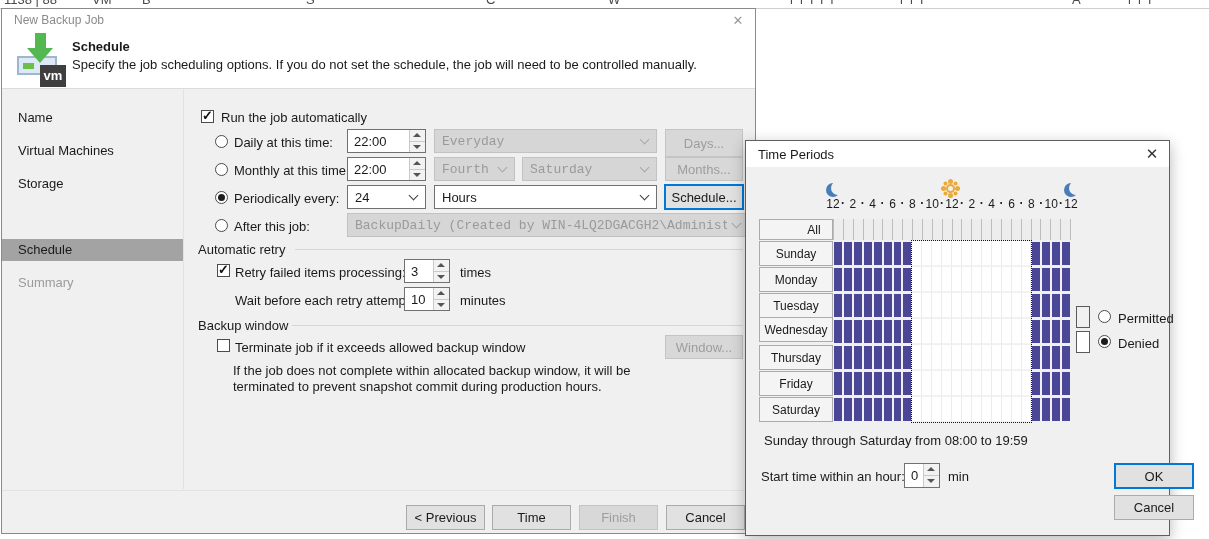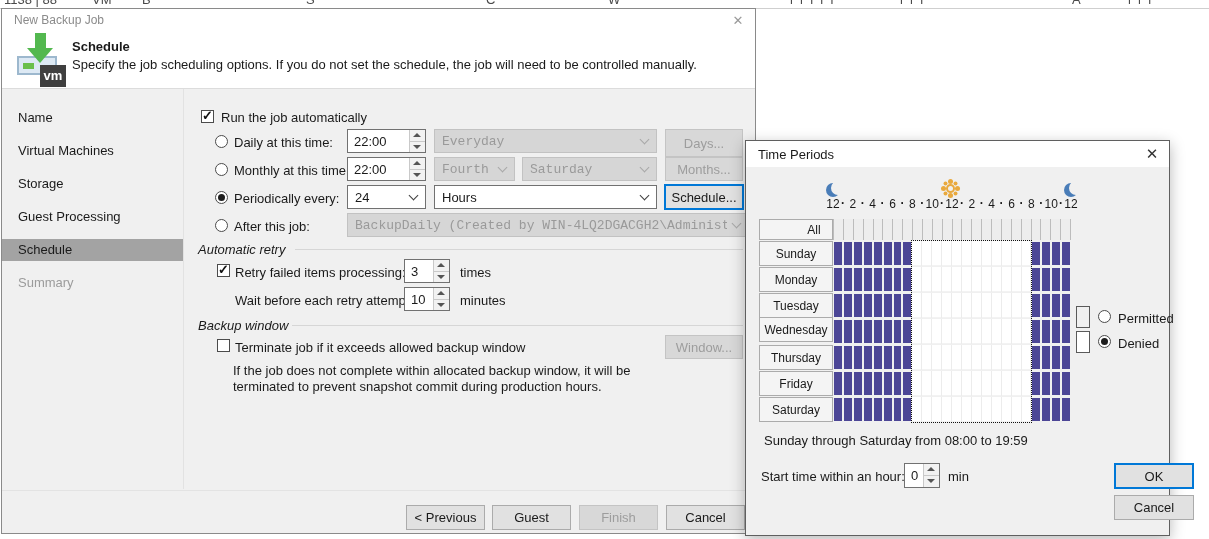--- a/index.html
+++ b/index.html
@@ -74,21 +74,21 @@
   .spin .btns i.up::after { content:""; position:absolute; left:3px; top:3px;
         border-left:4px solid transparent; border-right:4px solid transparent; border-bottom:4px solid #555; }
   .spin .btns i.dn::after { content:""; position:absolute; left:3px; top:3px;
         border-left:4px solid transparent; border-right:4px solid transparent; border-top:4px solid #555; }
 
   .btn { position:absolute; background:#e1e1e1; border:1px solid #ababab; font-size:13px;
          display:flex; align-items:center; justify-content:center; color:#1a1a1a; }
   .btn.disabled { background:#d8d8d8; border-color:#c4c4c4; color:#9d9d9d; }
   .btn.focus { border:2px solid #0078d7; }
 
-  .group-title { position:absolute; font-size:13px;font-style:italic; }
+  .group-title { position:absolute; font-size:13px; }
   .group-line { position:absolute; height:1px; background:#d6d6d6; }
 
   .footer-sep { position:absolute; left:0; right:0; bottom:42px; height:1px; background:#e3e3e3; }
 
   
   .hour-label { position:absolute; width:22px; text-align:center; font-size:12px; top:56px; }
   .hour-dot { position:absolute; font-size:12px; font-weight:bold; top:55px; }
   .moon { position:absolute; width:14px; height:14px; border-radius:50%;
           box-shadow: inset 5px -2px 0 0 #4a7db8; }
   .sun { position:absolute; width:9px; height:9px; border:2px solid #e9a93d; border-radius:50%;
@@ -136,21 +136,20 @@
       <span class="vm">vm</span>
     </div>
     <div class="banner-title">Schedule</div>
     <div class="banner-desc">Specify the job scheduling options. If you do not set the schedule, the job will need to be controlled manually.</div>
   </div>
 
   <div class="sidebar">
     <div class="side-item" style="top:18px">Name</div>
     <div class="side-item" style="top:51px">Virtual Machines</div>
     <div class="side-item" style="top:84px">Storage</div>
-    <div class="side-item" style="top:117px">Guest Processing</div>
     <div class="side-item sel" style="top:150px">Schedule</div>
     <div class="side-item off" style="top:183px">Summary</div>
   </div>
   <div class="side-vline"></div>
 
   <span class="cb checked" style="left:199px; top:101px"></span>
   <span class="lbl" style="left:219px; top:101px">Run the job automatically</span>
 
   <span class="radio" style="left:213px; top:126px"></span>
   <span class="lbl" style="left:232px; top:126px">Daily at this time:</span>
@@ -234,21 +233,21 @@
 
   <span class="cb" style="left:215px; top:330px"></span>
   <span class="lbl" style="left:233px; top:331px">Terminate job if it exceeds allowed backup window</span>
   <div class="btn disabled" style="left:663px; top:326px; width:78px; height:24px">Window...</div>
 
   <span class="lbl" style="left:231px; top:354px">If the job does not complete within allocated backup window, it will be</span>
   <span class="lbl" style="left:231px; top:370px">terminated to prevent snapshot commit during production hours.</span>
 
   <div class="footer-sep"></div>
   <div class="btn" style="left:404px; top:496px; width:79px; height:25px">&lt; Previous</div>
-  <div class="btn" style="left:490px; top:496px; width:79px; height:25px">Guest</div>
+  <div class="btn" style="left:490px; top:496px; width:79px; height:25px">Time</div>
   <div class="btn disabled" style="left:577px; top:496px; width:79px; height:25px">Finish</div>
   <div class="btn" style="left:664px; top:496px; width:79px; height:25px">Cancel</div>
 </div>
 
 <div class="dlg tp">
   <div class="tb">
     <span class="tb-title" style="font-size:13px; color:#1a1a1a">Time Periods</span>
     <span class="tb-close" style="font-size:15px">✕</span>
   </div>
 

